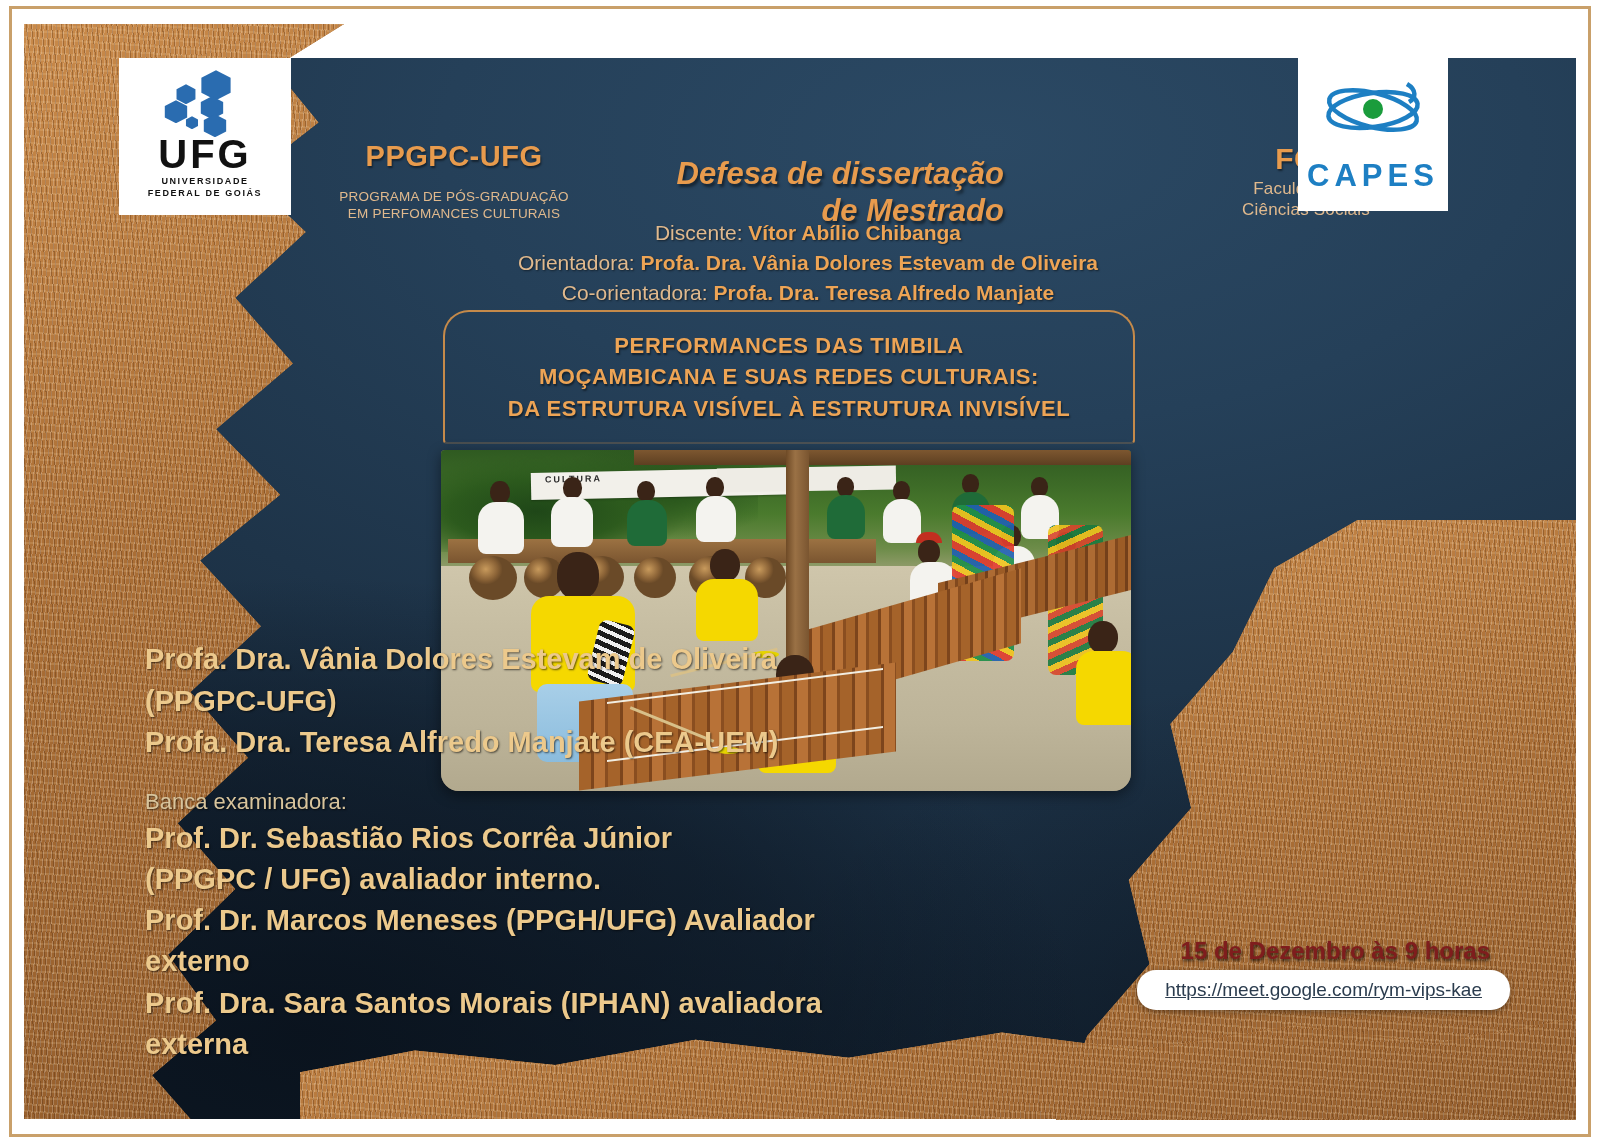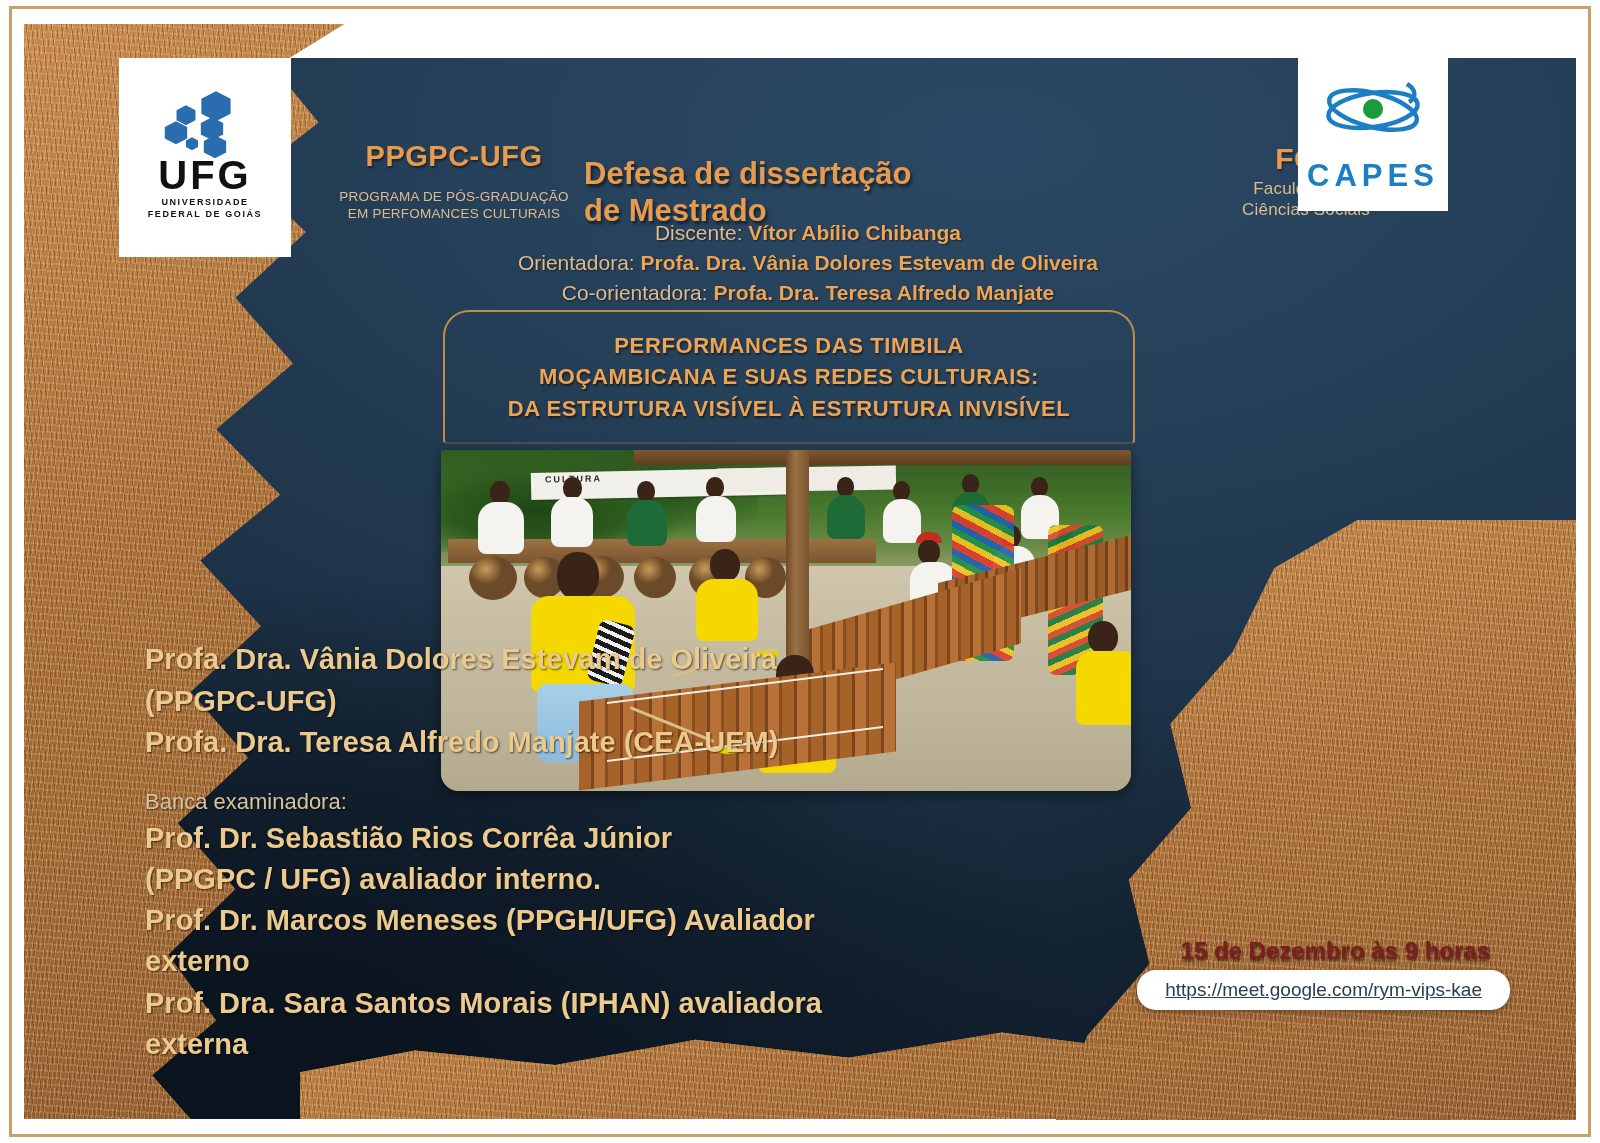--- a/index.html
+++ b/index.html
@@ -59,21 +59,21 @@
       0% 74%, 9% 62%, 20% 70%, 31% 56%, 43% 66%, 55% 52%, 66% 62%,
       78% 48%, 89% 58%, 100% 44%, 100% 100%, 0% 100%); }
 
   
   #header{ position:absolute;left:24px;top:58px;right:24px;height:160px;z-index:20; }
 
   .logo-box{
     position:absolute;top:0;background:#ffffff;
     display:flex;align-items:center;justify-content:center;
   }
-  #ufg-box{ left:95px; width:172px; height:199px; }
+  #ufg-box{ left:95px; width:172px; height:157px; }
   #capes-box{ right:128px; width:150px; height:153px; }
 
   
   .ufg-wrap{ text-align:center; transform:translateY(-2px); }
   .hexes{ position:relative;width:92px;height:62px;margin:0 auto 3px; }
   .hex{ position:absolute;background:#2a6cb0;
         clip-path:polygon(50% 0%,93% 25%,93% 75%,50% 100%,7% 75%,7% 25%); }
   .ufg-word{ font-family:"Liberation Sans", sans-serif;font-weight:bold;
              font-size:40px;letter-spacing:3px;color:#111;line-height:.95; }
   .ufg-sub{ font-family:"Liberation Sans", sans-serif;font-weight:bold;
@@ -88,23 +88,24 @@
   .hdr-block{ position:absolute;color:#e8a757;text-align:center; }
   #ppgpc{ left:300px; top:82px; width:260px; }
   .hdr-big{ font-weight:bold;font-size:29px;color:#e89b4d;letter-spacing:.5px;
             text-shadow:1px 2px 2px rgba(0,0,0,.45); }
   .hdr-small{ font-size:13.5px;color:#e0b98d;line-height:1.28;margin-top:15px;letter-spacing:.2px; }
   #fcs{ right:160px; top:84px; width:220px; }
   #fcs .hdr-big{ font-size:30px; }
   #fcs .hdr-small{ font-size:17px;line-height:1.25;margin-top:2px; }
 
   #main-title{
-    position:absolute;left:560px;top:98px;width:420px;text-align:left;
+    position:absolute;left:560px;top:98px;width:420px;text-align:right;
     font-weight:bold;font-size:31px;line-height:1.18;color:#e89b4d;
     text-shadow:2px 3px 3px rgba(0,0,0,.5);
+    font-style:italic;
   }
 
   
   #people{
     position:absolute;left:40px;right:24px;top:218px;z-index:20;text-align:center;
     color:#e0b98d;font-size:21px;line-height:1.42;
   }
   #people b{ color:#eda455;font-weight:bold; }
   #people .pl{ text-shadow:1px 1px 2px rgba(0,0,0,.5); }
 

